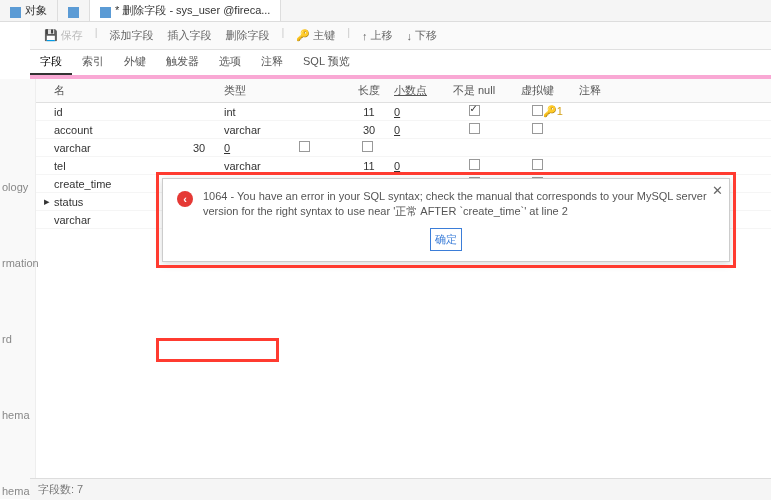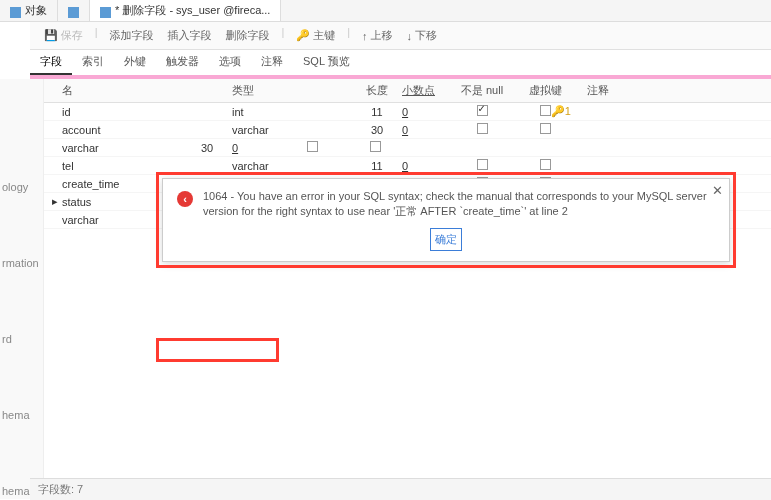--- a/index.html
+++ b/index.html
@@ -9,21 +9,21 @@
 .tab.active { background: #fff; }
 .tab-icon { width: 11px; height: 11px; background: #5b9bd5; }
 .toolbar { display: flex; gap: 2px; padding: 4px 8px; border-bottom: 1px solid #e0e0e0; background: #fafafa; margin-left: 30px; }
 .tool-btn { padding: 2px 6px; color: #666; cursor: pointer; display: flex; align-items: center; gap: 3px; }
 .tool-btn.disabled { color: #bbb; }
 .sep { color: #ccc; padding: 0 4px; }
 .subtabs { display: flex; border-bottom: 4px solid #f9a8d4; margin-left: 30px; }
 .subtab { padding: 4px 10px; cursor: pointer; color: #555; }
 .subtab.active { border-bottom: 2px solid #333; color: #000; }
 .content { display: flex; }
-.left-rail { width: 44px; background: #f9f9f9; border-right: 1px solid #eee; display: flex; flex-direction: column; gap: 60px; padding-top: 100px; font-size: 10px; color: #888; }
+.left-rail { width: 36px; background: #f9f9f9; border-right: 1px solid #eee; display: flex; flex-direction: column; gap: 60px; padding-top: 100px; font-size: 10px; color: #888; }
 .left-rail div { writing-mode: horizontal-tb; padding: 2px; }
 .main { flex: 1; }
 .grid-header { display: flex; background: #fafafa; border-bottom: 1px solid #e0e0e0; padding: 4px 8px; color: #555; }
 .grid-row { display: flex; padding: 2px 8px; border-bottom: 1px solid #f5f5f5; align-items: center; height: 18px; }
 .col-name { width: 170px; }
 .col-type { width: 120px; }
 .col-len { width: 50px; text-align: center; }
 .col-dec { width: 55px; text-align: left; text-decoration: underline; }
 .col-null { width: 50px; text-align: center; }
 .col-virt { width: 44px; text-align: right; }

